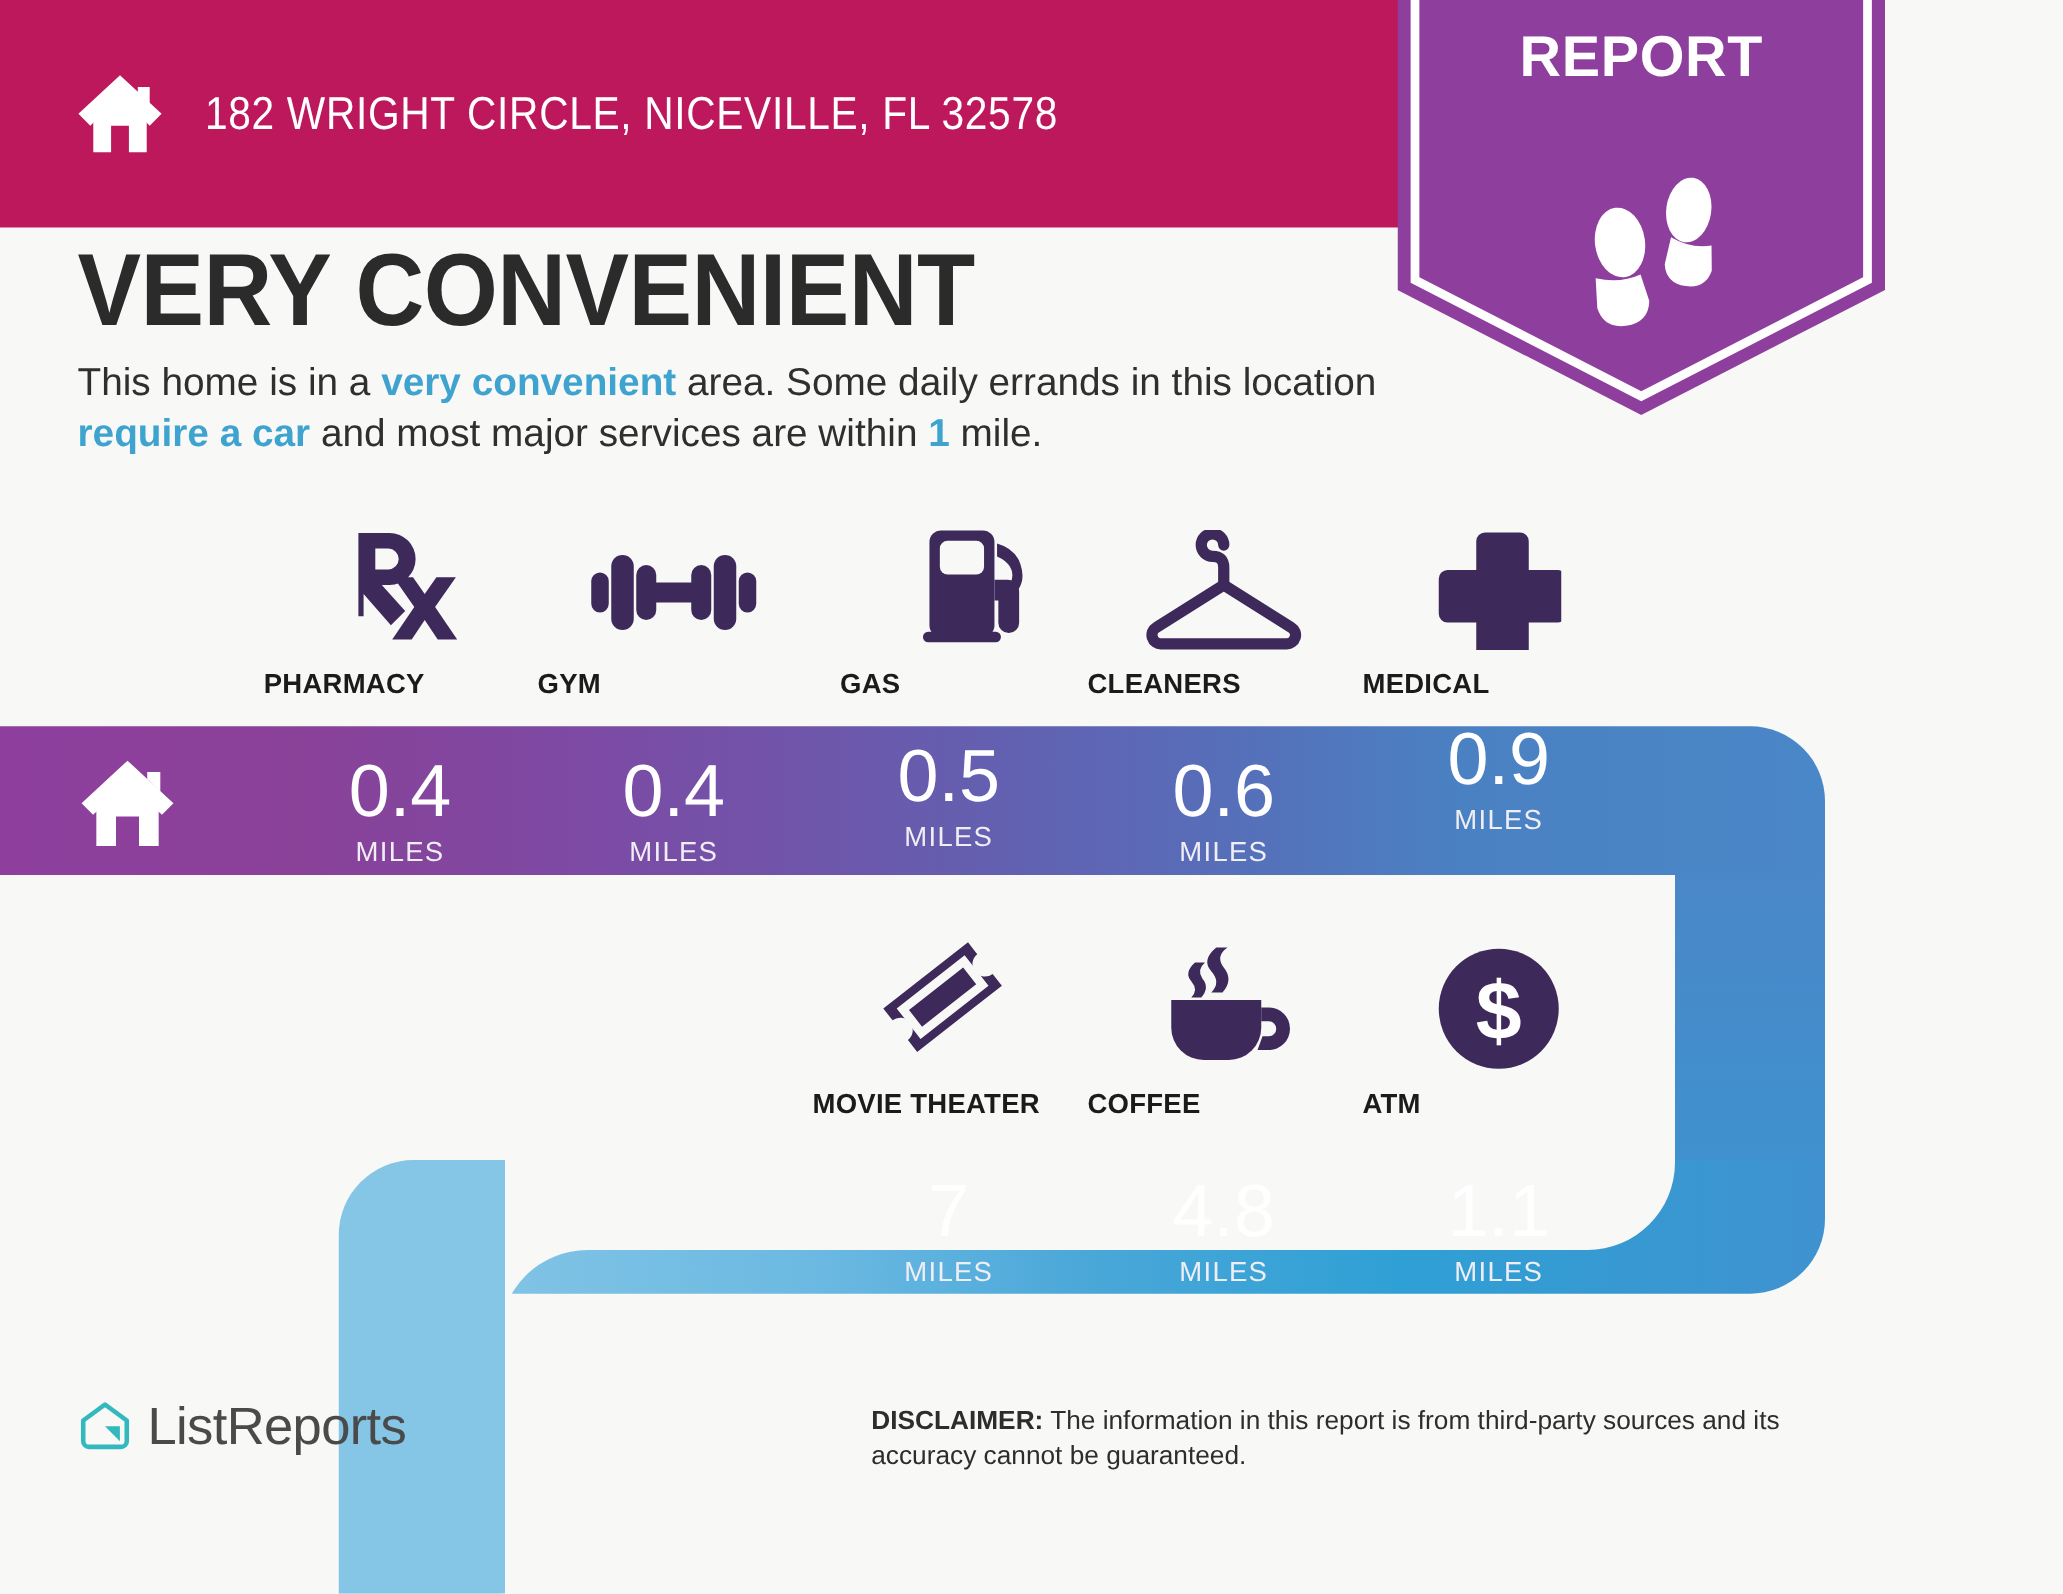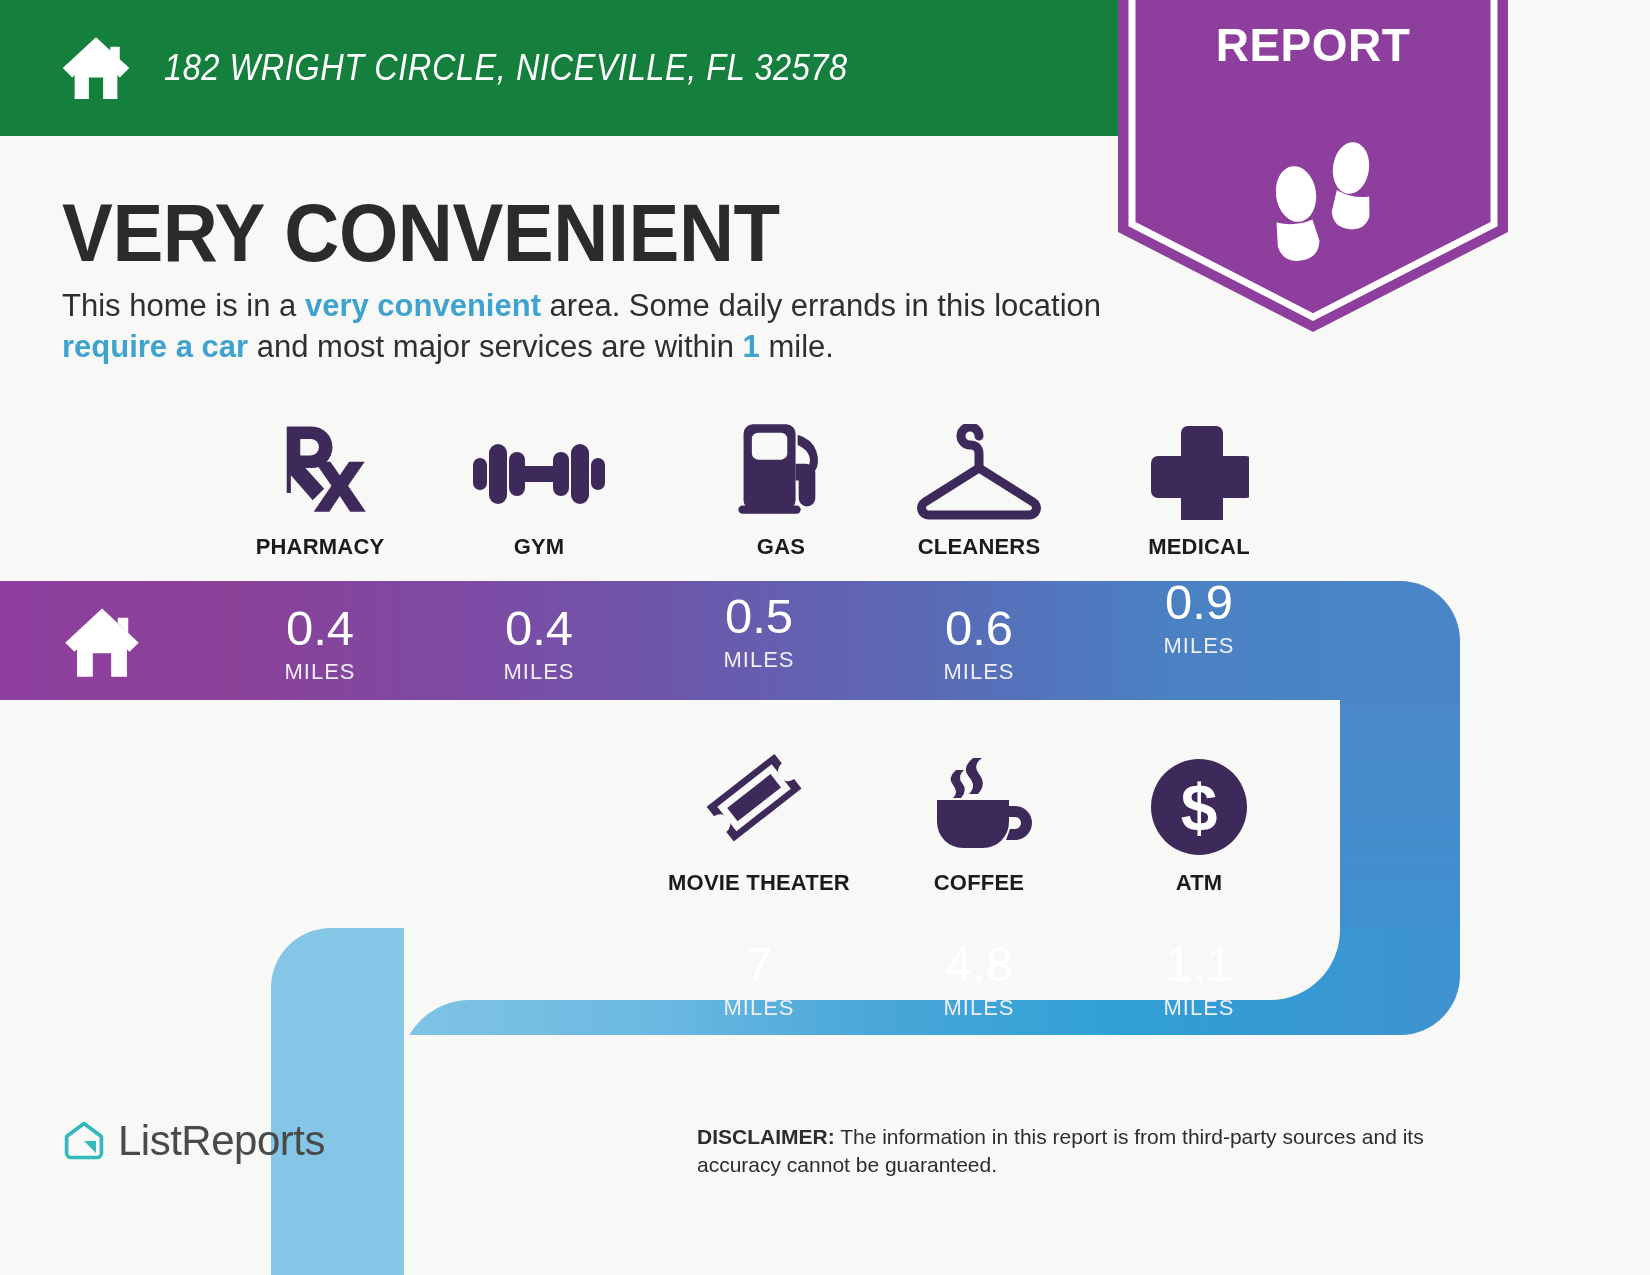--- a/index.html
+++ b/index.html
@@ -6,23 +6,23 @@
   html,body { width:1650px; height:1275px; }
   body {
     font-family:"Liberation Sans", sans-serif;
     background:#f8f8f7;
     position:relative;
     overflow:hidden;
   }
 
   
   .header{
-    position:absolute; left:0; top:0; width:1184px; height:136px;
-    background:#15803d;
-    display:flex; align-items:center;font-style:italic;
+    position:absolute; left:0; top:0; width:1184px; height:182px;
+    background:#be185d;
+    display:flex; align-items:center;
   }
   .header-house{ margin-left:58px; width:76px; height:76px; flex:none; }
   .header-addr{
     margin-left:30px;
     color:#ffffff;
     font-size:37px;
     letter-spacing:0.6px;
     font-weight:400;
     font-family:"Liberation Sans Narrow","Liberation Sans",sans-serif;
     transform:scaleX(0.88);
@@ -60,39 +60,39 @@
   .subhead{
     position:absolute; left:62px; top:286px; width:1060px;
     font-size:31px; line-height:1.32; color:#2f2f2f;
     font-family:"Liberation Sans Narrow","Liberation Sans",sans-serif;
   }
   .subhead b{ color:#3ea3cf; font-weight:700; }
 
   
   .icon-row{ position:absolute; left:0; width:1650px; }
   .icon-cell{
-    position:absolute; width:218px; text-align:center;
+    position:absolute; width:218px; text-align:left;
   }
   .icon-art{ height:96px; display:flex; align-items:flex-end; justify-content:center; }
   .icon-art svg{ display:block; }
   .icon-label{
     margin-top:14px; font-size:22px; font-weight:700; color:#1b1b1b;
     letter-spacing:0.2px;
     font-family:"Liberation Sans Narrow","Liberation Sans",sans-serif;
   }
 
   
   .snake{ position:absolute; left:0; top:0; width:1650px; height:1275px; z-index:1; }
 
   .bar-cell{
     position:absolute; width:218px; text-align:center; z-index:3;
     color:#fff; pointer-events:none;
   }
   .bar-val{
-    font-size:49px; font-weight:400; line-height:1;
+    font-size:59px; font-weight:400; line-height:1;
     font-family:"Liberation Sans Narrow","Liberation Sans",sans-serif;
     text-align:center;
   }
   .bar-unit{
     margin-top:6px; font-size:22px; letter-spacing:1px; color:#f0eef5;
     font-family:"Liberation Sans Narrow","Liberation Sans",sans-serif;
   }
   .bar-house{
     position:absolute; left:60px; top:598px; width:84px; height:84px; z-index:3;
   }

